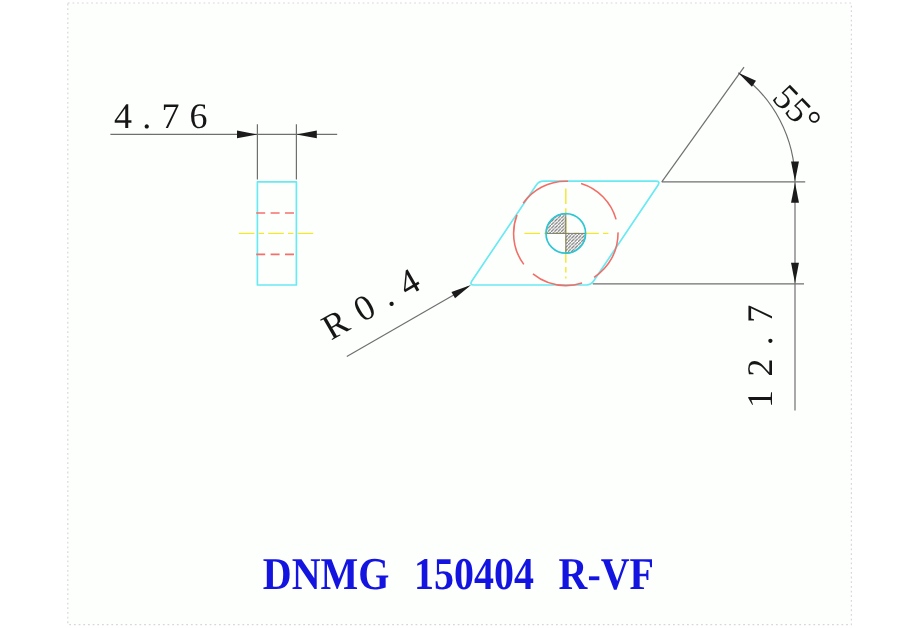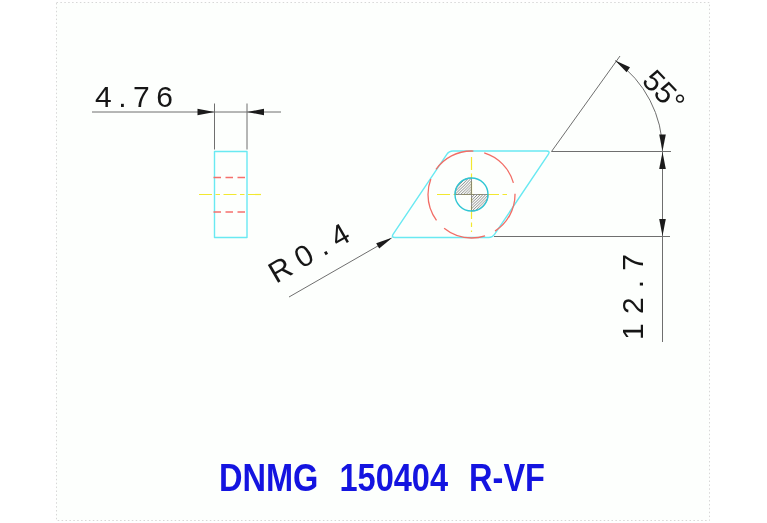--- a/index.html
+++ b/index.html
@@ -1,17 +1,17 @@
 <!DOCTYPE html>
 <html><head>
 <meta charset="utf-8">
 <style>
   html,body{margin:0;padding:0;background:#ffffff;}
   .stage{position:relative;width:767px;height:523px;background:#ffffff;overflow:hidden;
-         font-family:Liberation Sans, sans-serif;}
+         font-family:Liberation Serif, serif;}
   svg{display:block;}
   .paper{stroke-width:1;stroke-dasharray:1.5 2.4;}
   .outline{fill:none;stroke-width:1.4;stroke-linejoin:round;stroke-linecap:round;}
   .hole-outline{fill:none;stroke-width:1.4;}
   .hidden-line{fill:none;stroke-width:1.3;stroke-dasharray:7.5 4.5;}
   .centerline{fill:none;stroke-width:1.2;stroke-dasharray:13 3.5 4.5 3.5;}
   .ic-circle{fill:none;stroke-width:1.3;stroke-dasharray:43.4 11;}
   .dimline{fill:none;stroke-width:1;}
   .quad{fill:url(#hatch);stroke-width:0.8;}
   .arrow{stroke:none;}

